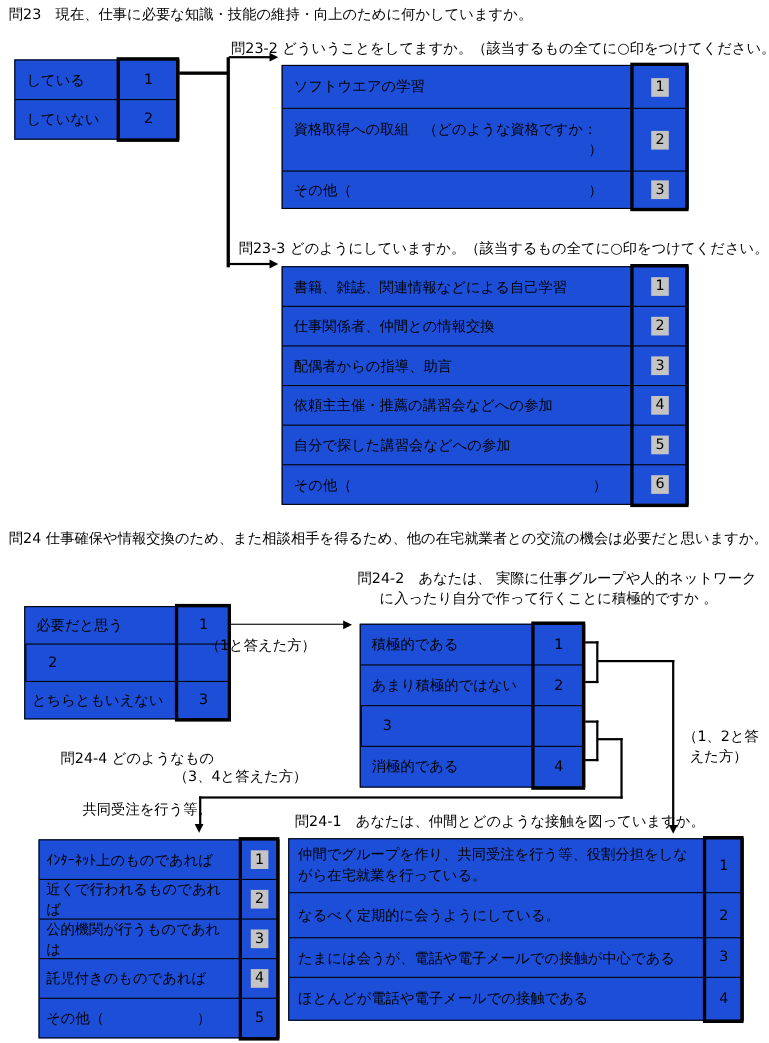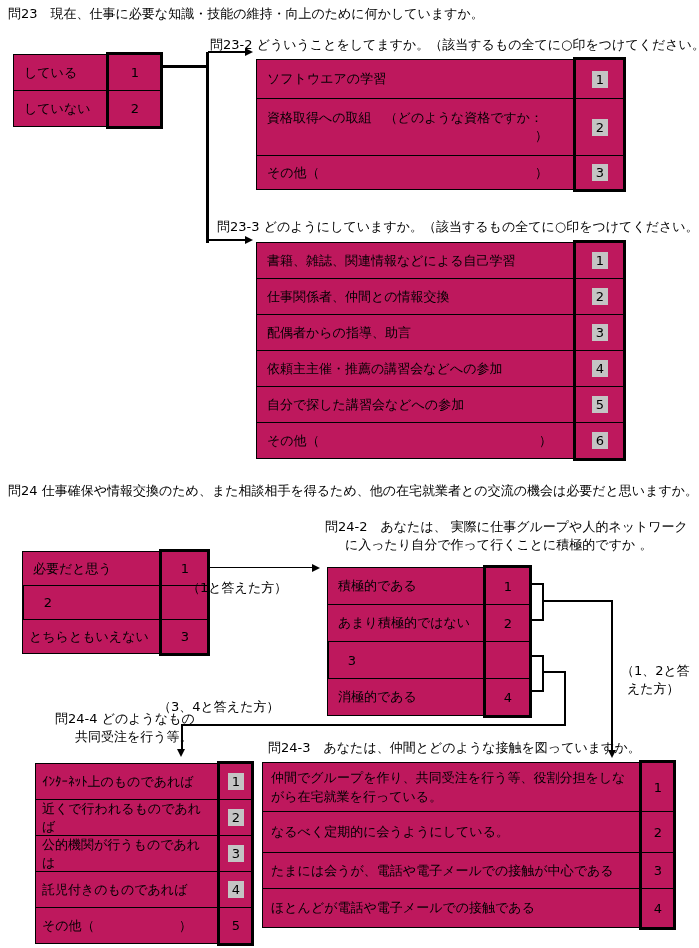--- a/index.html
+++ b/index.html
@@ -1,19 +1,19 @@
 <!DOCTYPE html>
 <html><head>
 <meta charset="utf-8">
 <style>
   html,body{margin:0;padding:0;background:#fff;}
   .canvas{position:relative;width:699px;height:948px;background:#ffffff;
           font-family:"DejaVu Sans",sans-serif;color:#000;overflow:hidden;}
   .txt{position:absolute;font-size:13px;line-height:1.35;white-space:nowrap;}
-  .tbl{position:absolute;border:1px solid #000;box-sizing:border-box;background:#be185d;}
+  .tbl{position:absolute;border:1px solid #000;box-sizing:border-box;background:#1d4ed8;}
   .row{display:flex;align-items:stretch;}
   .row + .row{border-top:1px solid #000;}
   .lbl{flex:1;display:flex;align-items:center;padding:0 10px;font-size:13px;}
   .lbl.wrap{line-height:1.5;}
   .lbl.between{justify-content:space-between;}
   .lbl2{flex:1;display:flex;flex-direction:column;justify-content:center;font-size:13px;padding:2px 10px;}
   .lbl2 .r{text-align:right;padding-right:16px;}
   .code{display:flex;align-items:center;justify-content:center;border-left:1px solid #000;font-size:13px;}
   .t1 .code{width:54px}.t2 .code{width:50px}.t3 .code{width:50px}
   .t4 .code{width:48px}.t5 .code{width:46px}.t6 .code{width:34px}.t7 .code{width:34px}
@@ -204,21 +204,21 @@
   <div class="line" style="left:532px;top:655px;width:12px;height:2px"></div>
   <div class="line" style="left:532px;top:690px;width:12px;height:2px"></div>
   <div class="line" style="left:542px;top:655px;width:2px;height:37px"></div>
   <div class="line" style="left:543px;top:671px;width:23px;height:2px"></div>
   <div class="line" style="left:564px;top:671px;width:2px;height:55px"></div>
   <div class="line" style="left:181px;top:724px;width:385px;height:2px"></div>
   <div class="line" style="left:181px;top:724px;width:2px;height:28px"></div>
   <div class="arr-d" style="left:177px;top:749px"></div>
   <div class="txt" style="left:158px;top:698px">（3、4と答えた方）</div>
 
-  <div class="txt" style="left:55px;top:710px">問24-4 どのようなもの</div>
+  <div class="txt" style="left:55px;top:682px">問24-4 どのようなもの</div>
   <div class="txt" style="left:75px;top:728px">共同受注を行う等。</div>
 
   <div class="tbl t6" style="left:35px;top:763px;width:219px">
     <div class="row" style="height:35px">
       <div class="lbl" style="padding:0 6px">ｲﾝﾀｰﾈｯﾄ上のものであれば</div>
       <div class="code">
           <span class="codeval hl">1</span>
         </div>
     </div>
     <div class="row" style="height:35px">
@@ -244,21 +244,21 @@
         <span>その他（</span>
         <span>）</span>
       </div>
       <div class="code">
           <span class="codeval">5</span>
         </div>
     </div>
     <div class="numframe"></div>
   </div>
 
-  <div class="txt" style="left:268px;top:739px">問24-3　あなたは、仲間とどのような接触を図っていますか。</div>
+  <div class="txt" style="left:268px;top:739px">問24-1　あなたは、仲間とどのような接触を図っていますか。</div>
 
   <div class="tbl t7" style="left:262px;top:762px;width:414px">
     <div class="row" style="height:48px">
       <div class="lbl wrap" style="padding:2px 4px 2px 8px">仲間でグループを作り、共同受注を行う等、役割分担をしながら在宅就業を行っている。</div>
       <div class="code">
           <span class="codeval">1</span>
         </div>
     </div>
     <div class="row" style="height:40px">
       <div class="lbl" style="padding:0 8px">なるべく定期的に会うようにしている。</div>

